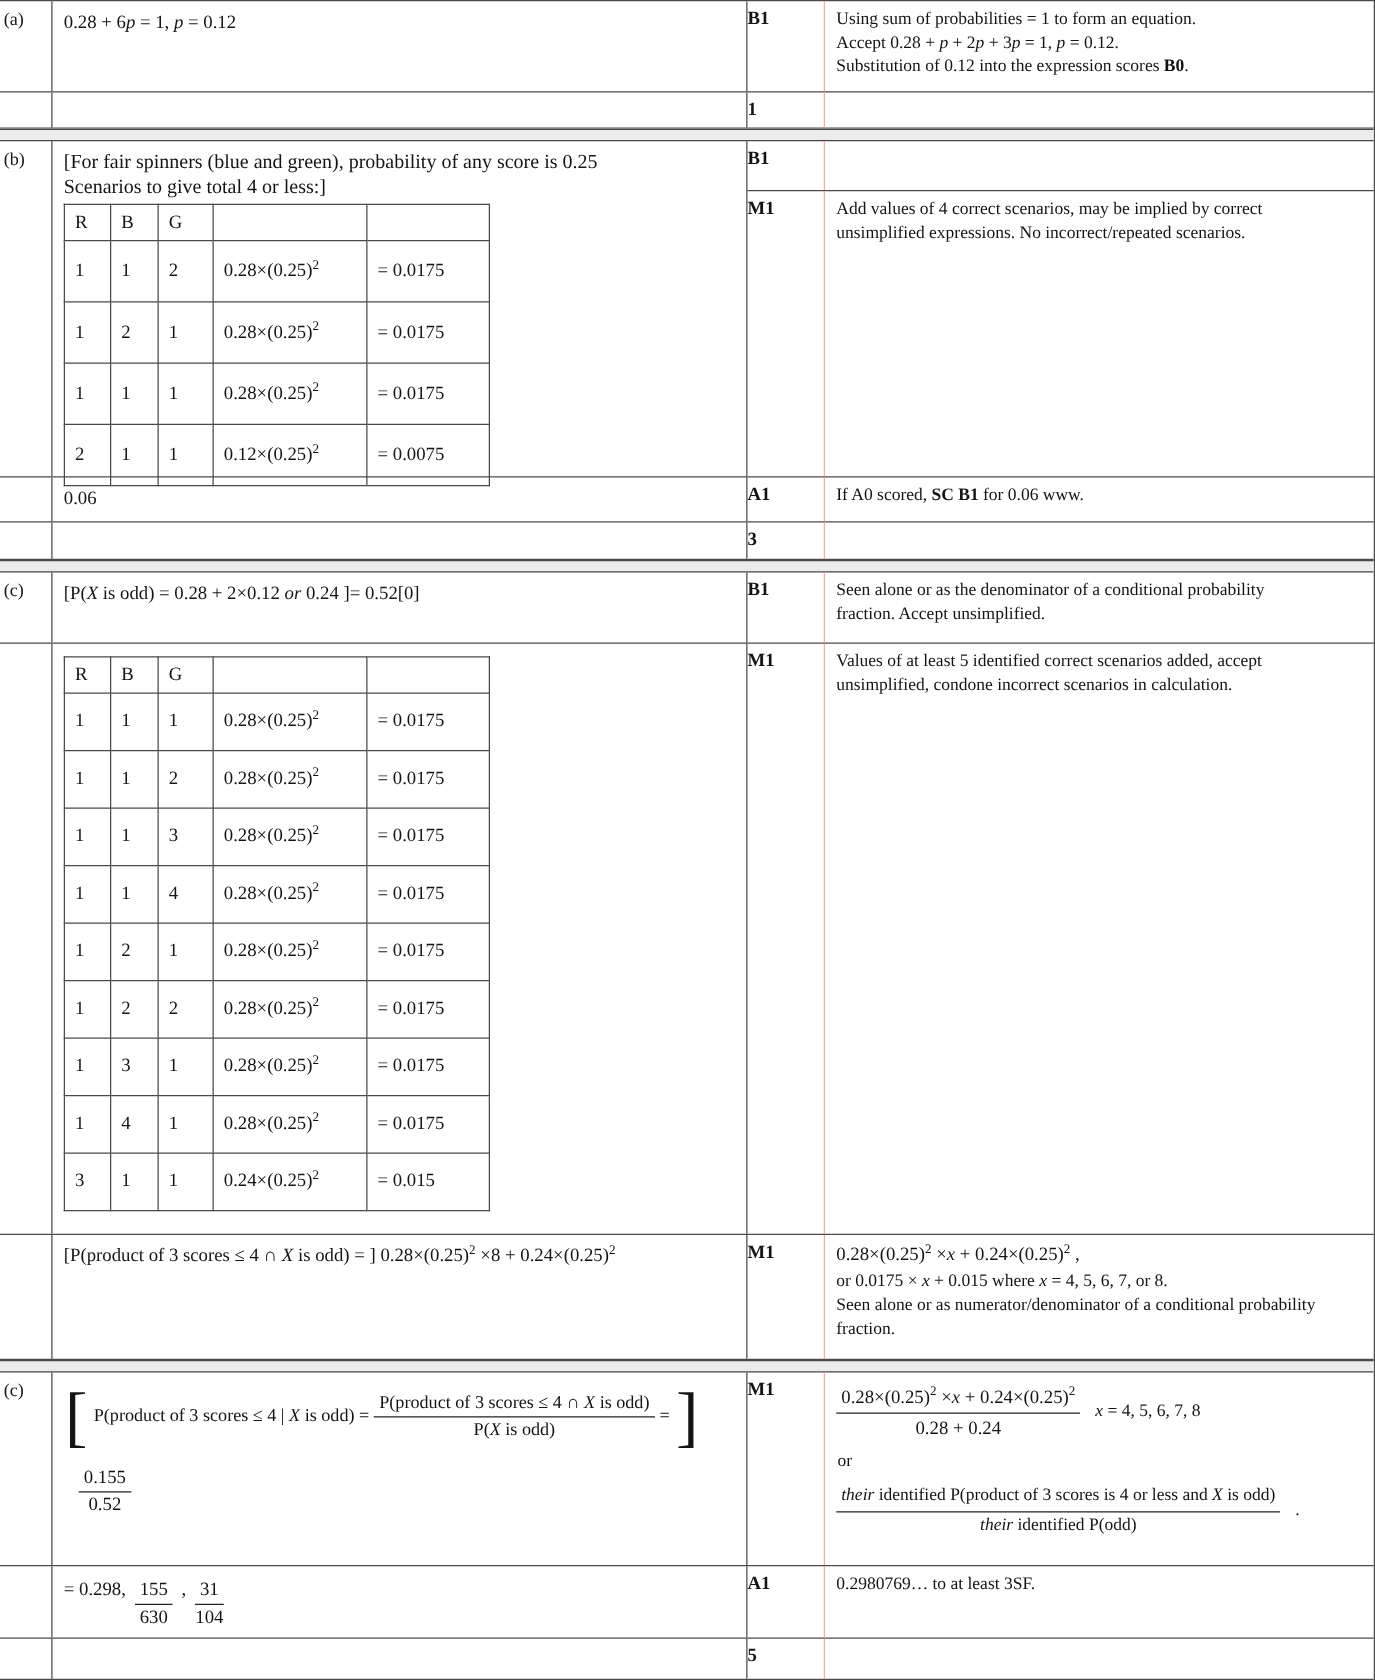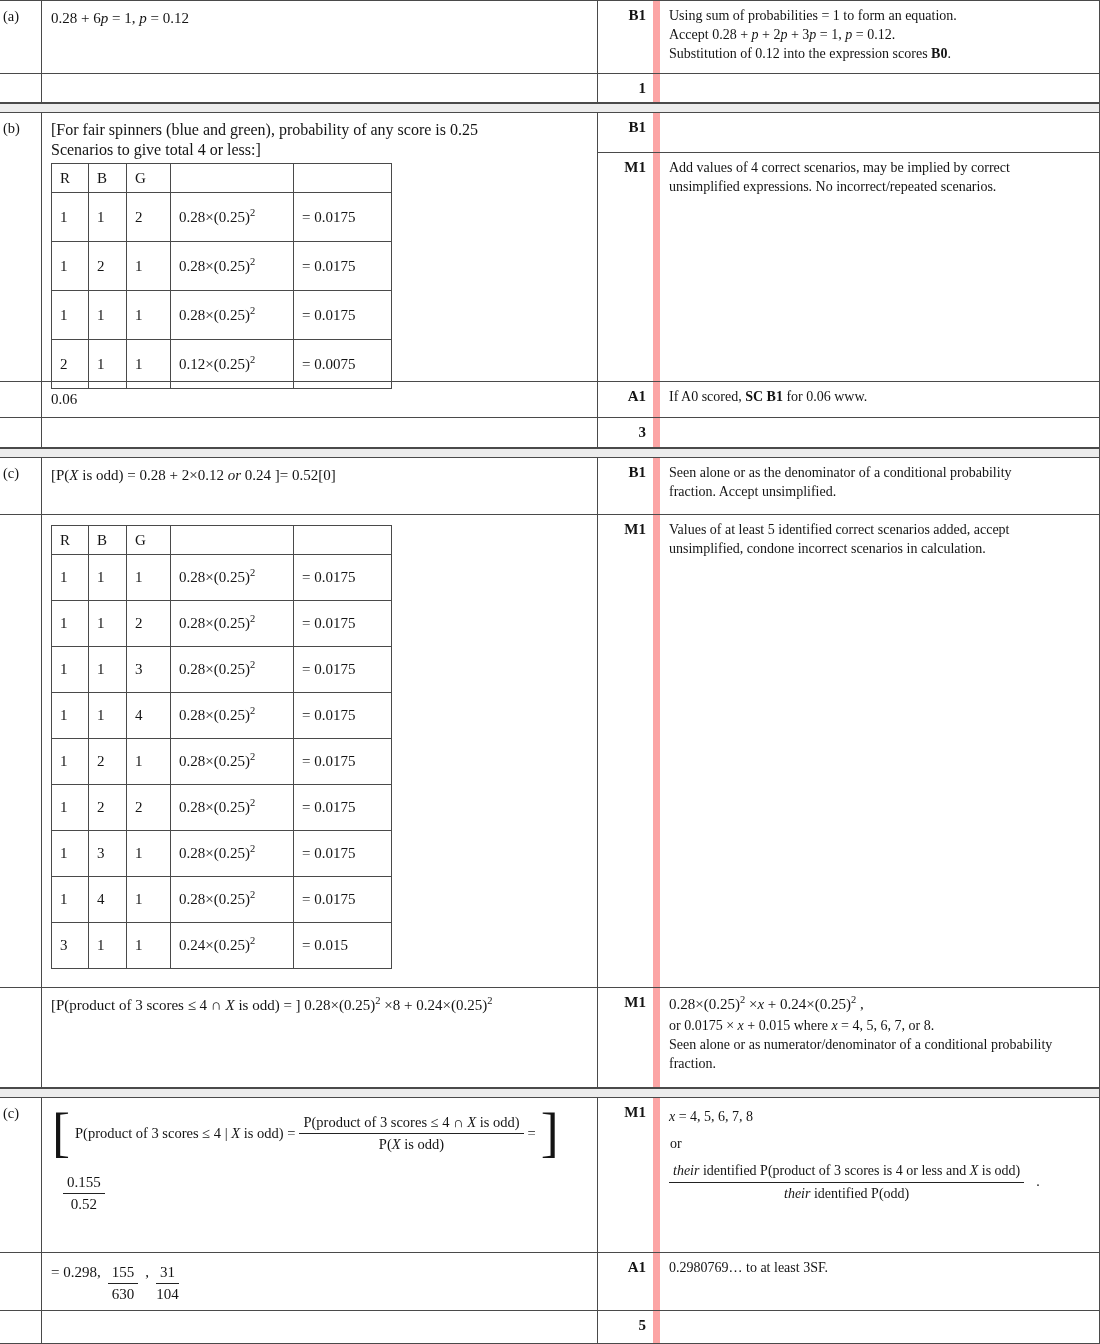--- a/index.html
+++ b/index.html
@@ -6,21 +6,21 @@
   #page{
     position:relative;width:1100px;height:1344px;box-sizing:border-box;
     border-top:1px solid #4a4a4a;border-right:1px solid #4a4a4a;
     background:#fff;color:#141414;overflow:hidden;
     font-family:"Liberation Serif","DejaVu Serif",serif;
   }
   .row{display:flex;border-bottom:1px solid #4a4a4a;box-sizing:border-box;}
   .row *, .row{box-sizing:border-box;}
   .c-part{width:42px;border-right:1px solid #4a4a4a;padding:7px 2px 0 3px;font-size:14.5px;}
   .c-ans{width:556px;border-right:1px solid #4a4a4a;padding:7px 8px 0 9px;}
-  .c-mark{width:62px;border-right:7px solid #fca5a5;text-align:right;padding:6px 7px 0 0;font-weight:bold;font-size:15px;}
+  .c-mark{width:62px;border-right:1px solid #fca5a5;padding:6px 7px 0 0;font-weight:bold;font-size:15px;}
   .c-com{flex:1;padding:6px 4px 0 9px;font-size:14px;line-height:1.34;}
   .divider{height:8px;background:#ececec;border-top:1px solid #4a4a4a;border-bottom:1px solid #4a4a4a;}
   .r-a1{height:73px}.r-a2{height:29px}
   .r-bmain{height:269px}.r-bres{height:36px}.r-btot{height:30px}
   .r-c1a{height:57px}.r-c1b{height:473px}.r-c1c{height:100px}
   .r-c2a{height:155px}.r-c2b{height:58px}.r-c2c{height:33px}
   .rcol{flex:1;display:flex;flex-direction:column;}
   .sub{display:flex;}
   .sub1{height:40px;border-bottom:1px solid #4a4a4a;}
   .sub2{flex:1;}
@@ -266,20 +266,24 @@
         <span class="big-br">]</span>
       </div>
       <div class="frac standalone">
         <span class="num">0.155</span>
         <span class="den">0.52</span>
       </div>
     </div>
     <div class="c-mark">M1</div>
     <div class="c-com">
       <div class="m1row">
+        <span class="frac fm-lg">
+          <span class="num">0.28×(0.25)<sup>2</sup> ×<i>x</i> + 0.24×(0.25)<sup>2</sup></span>
+          <span class="den">0.28 + 0.24</span>
+        </span>
         <span><i>x</i>  = 4, 5, 6, 7, 8</span>
       </div>
       <div class="orline">or</div>
       <div class="m1row">
         <span class="frac">
           <span class="num"><i>their</i> identified P(product of 3 scores is 4 or less and <i>X</i> is odd)</span>
           <span class="den"><i>their</i> identified P(odd)</span>
         </span>
         <span>.</span>
       </div>

